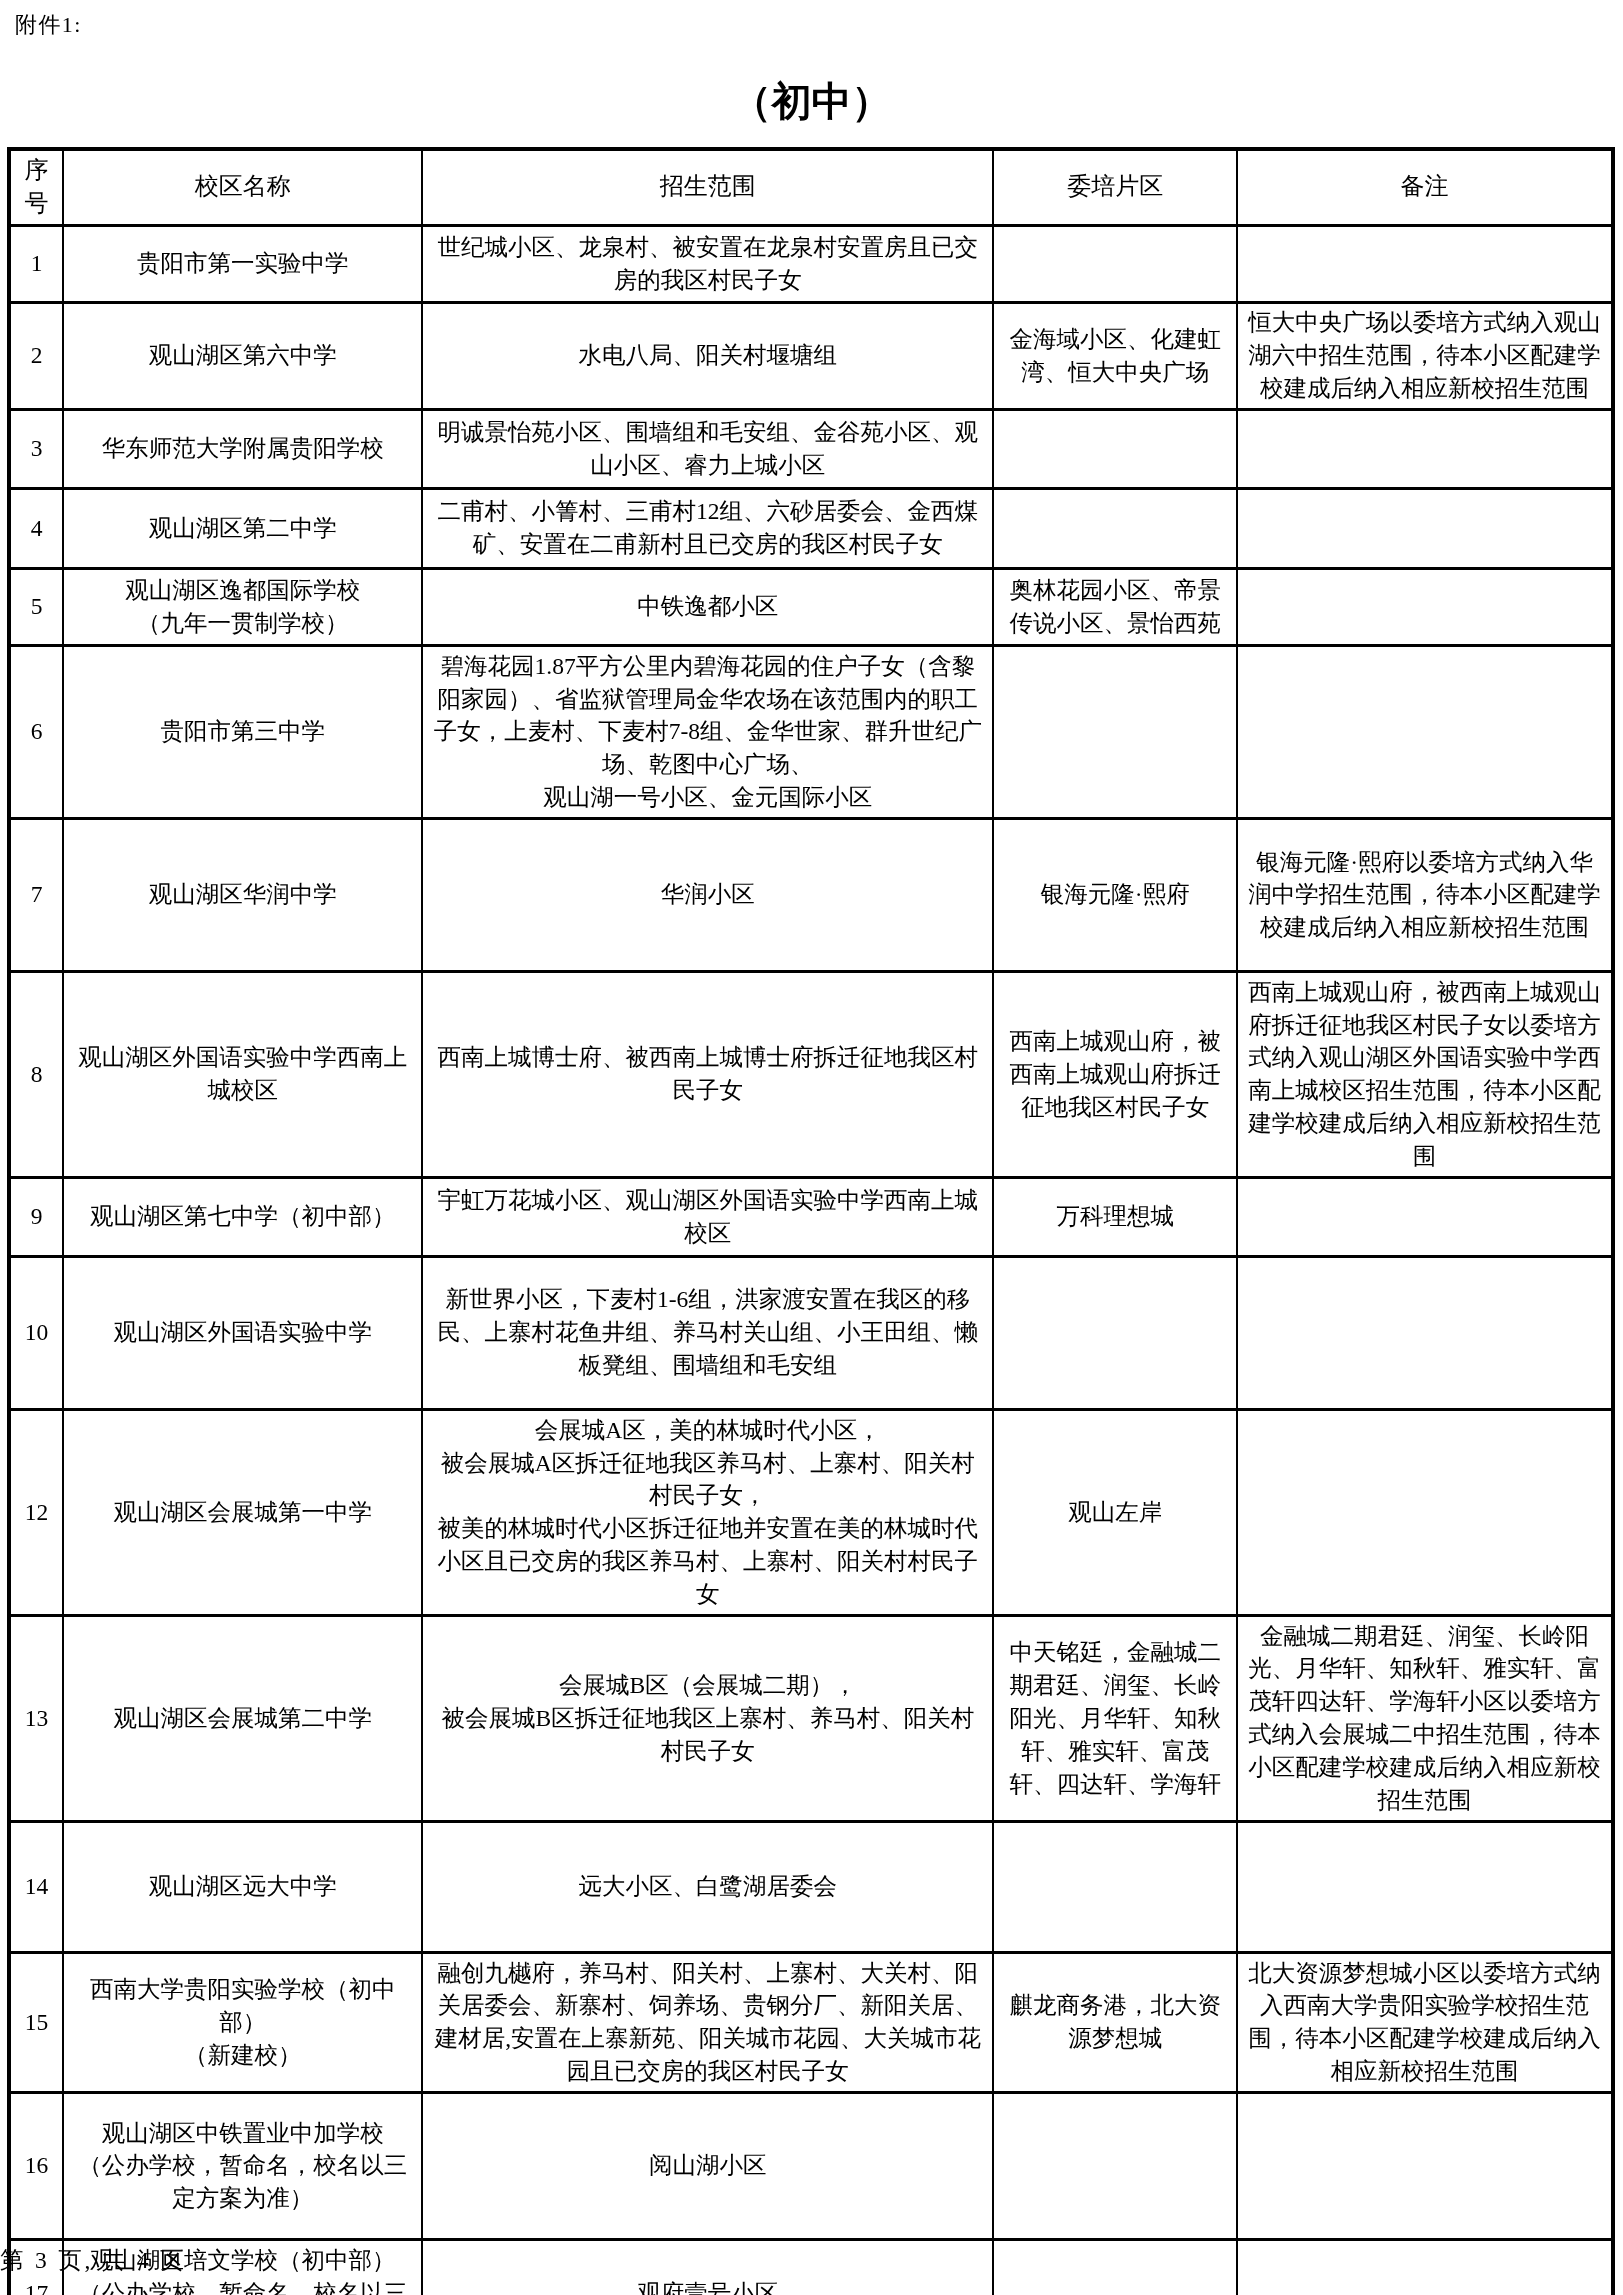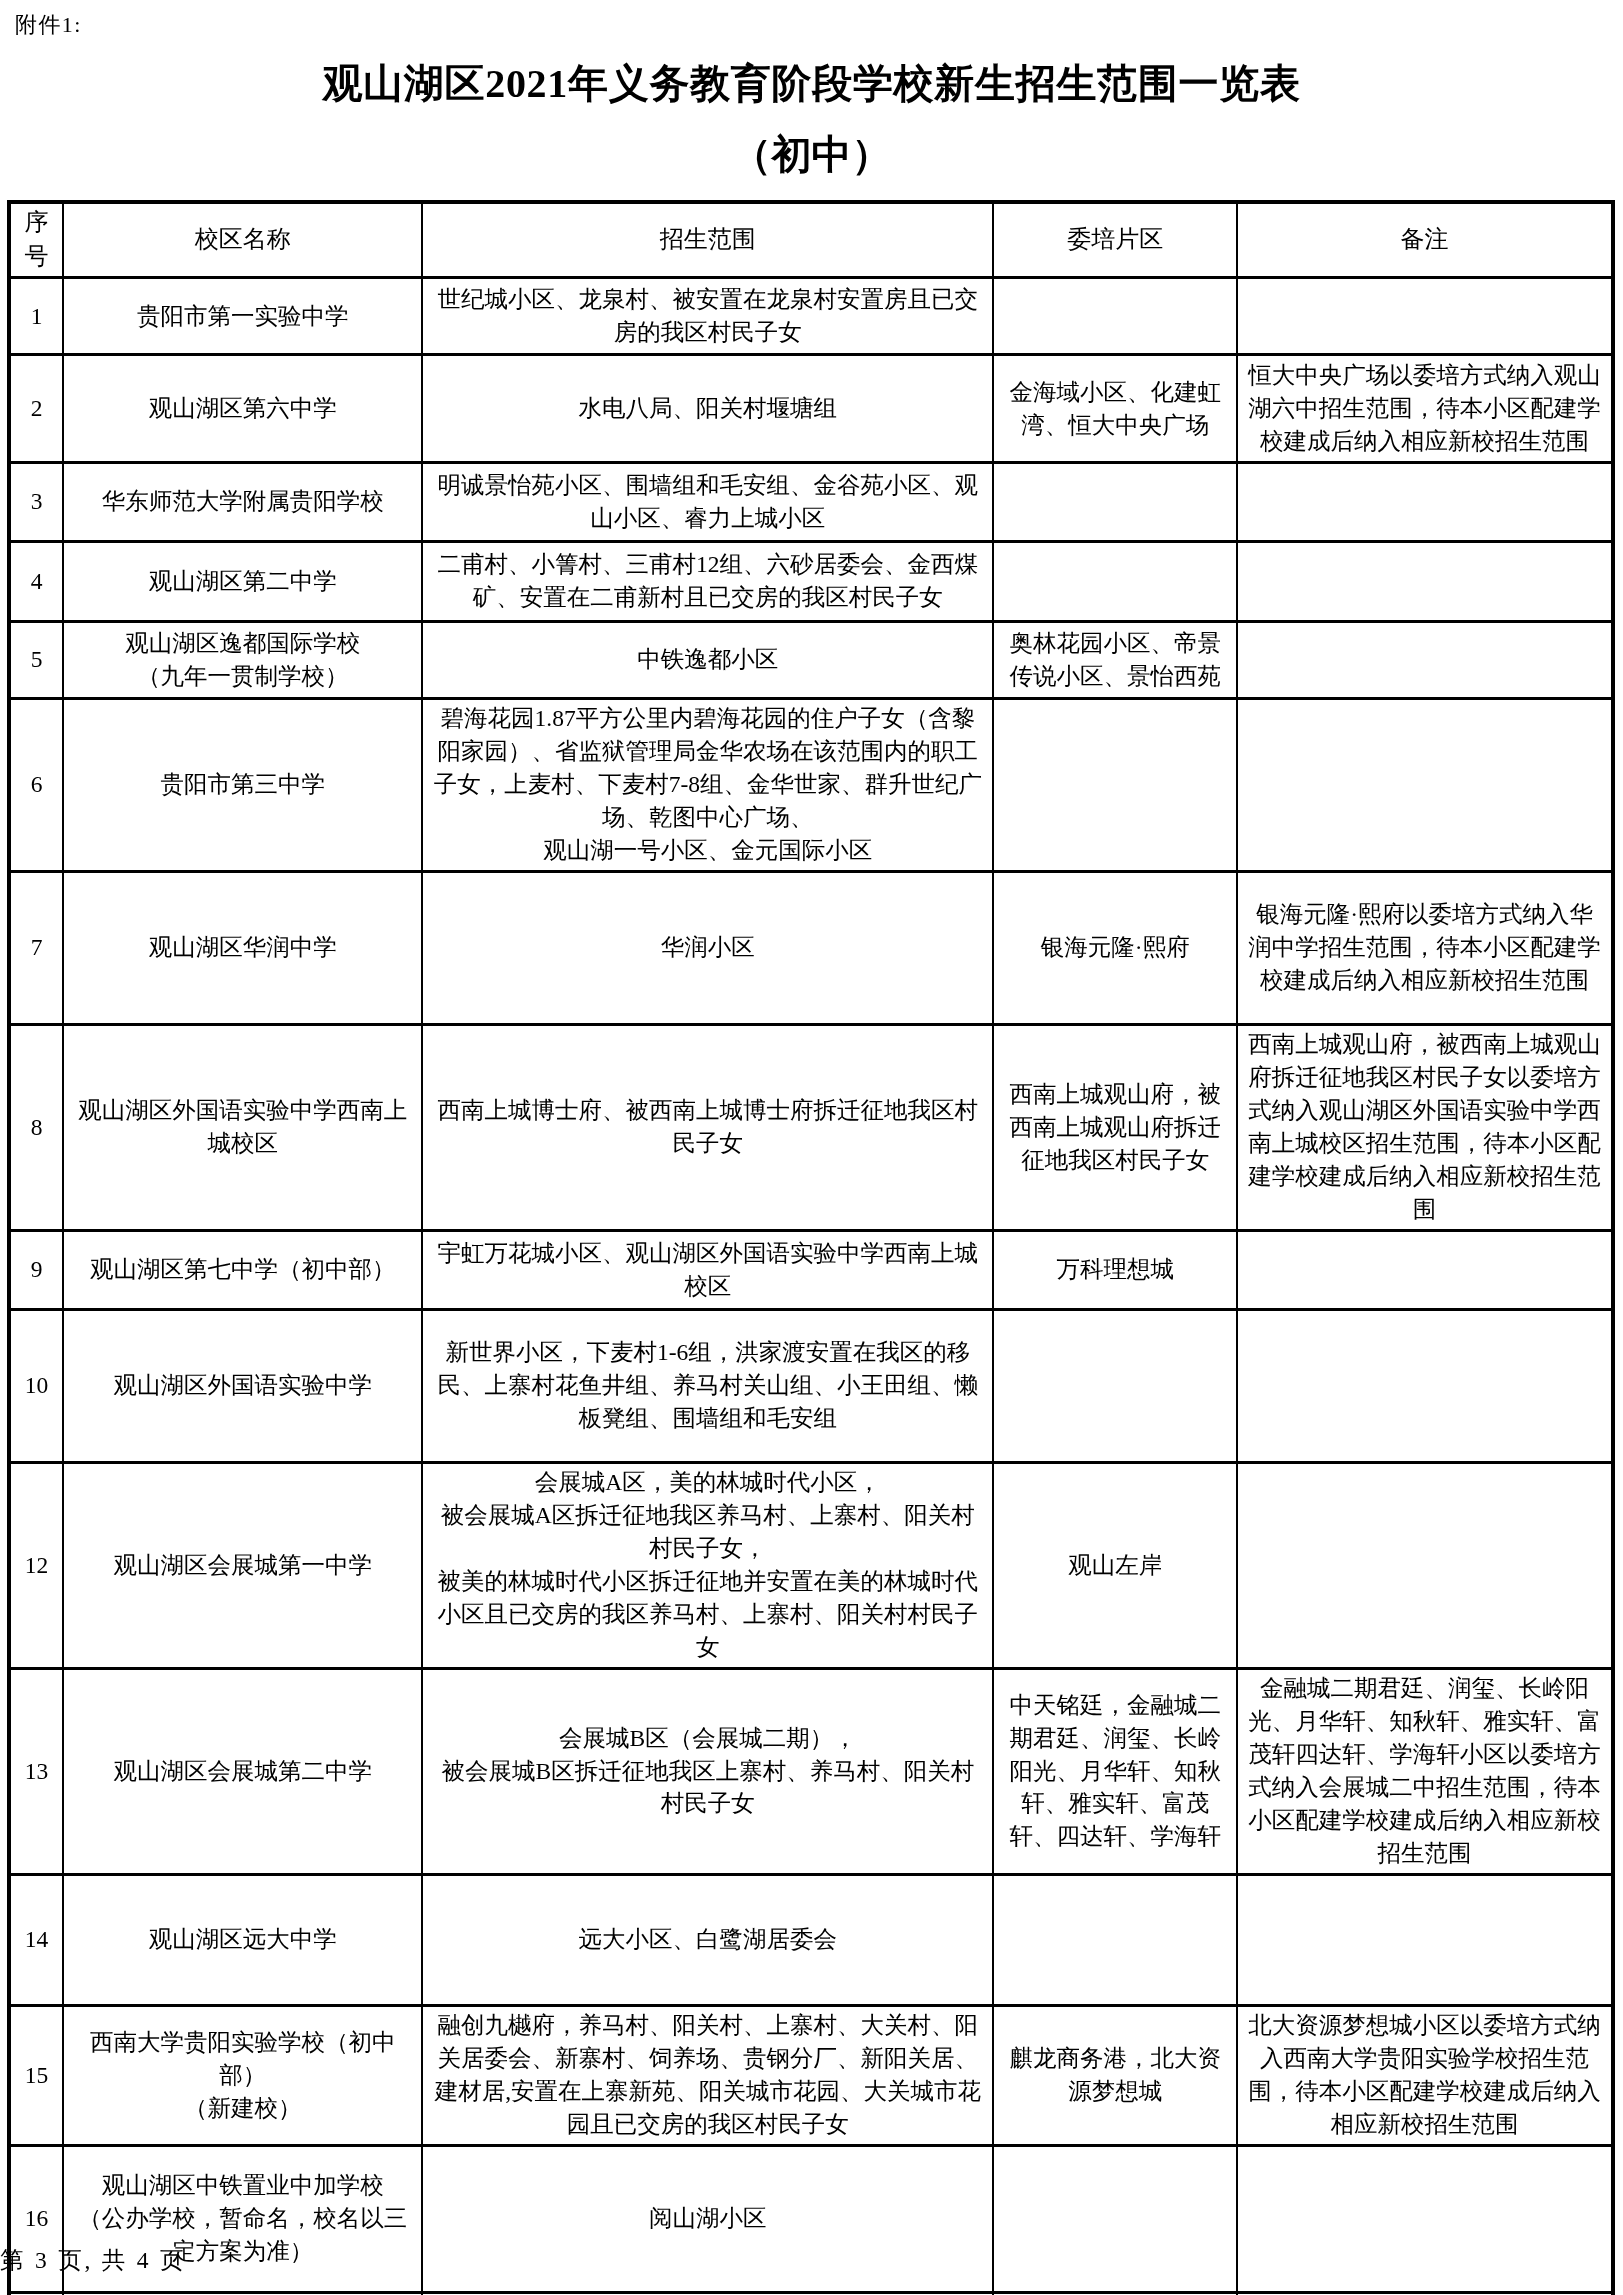--- a/index.html
+++ b/index.html
@@ -59,21 +59,20 @@
     position:absolute;left:0;bottom:19.4px;width:100%;
     text-align:left;font-size:23.5px;letter-spacing:2.8px;
   }
 </style>
 </head>
 <body>
 
 <div class="attachment">附件1:</div>
 
 <div class="title-block">
-  <div class="title-main">观山湖区2021年义务教育阶段学校新生招生范围一览表</div>
   <div class="title-sub">（初中）</div>
 </div>
 
 <table class="sheet">
   <colgroup>
     <col class="c-no">
       <col class="c-school">
       <col class="c-range">
       <col class="c-weipei">
       <col class="c-note">

